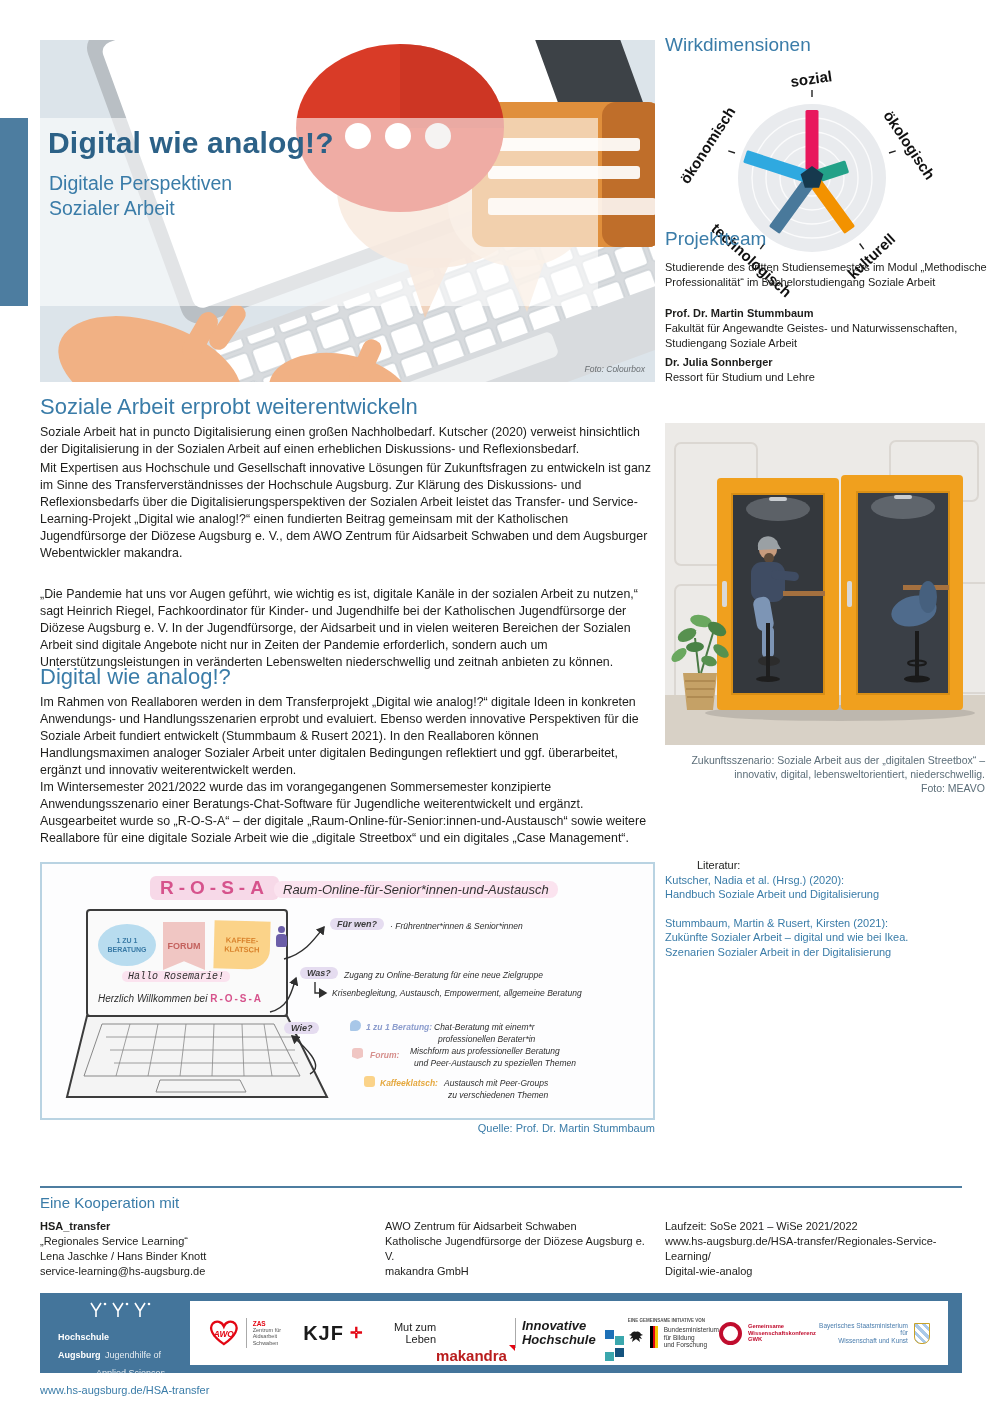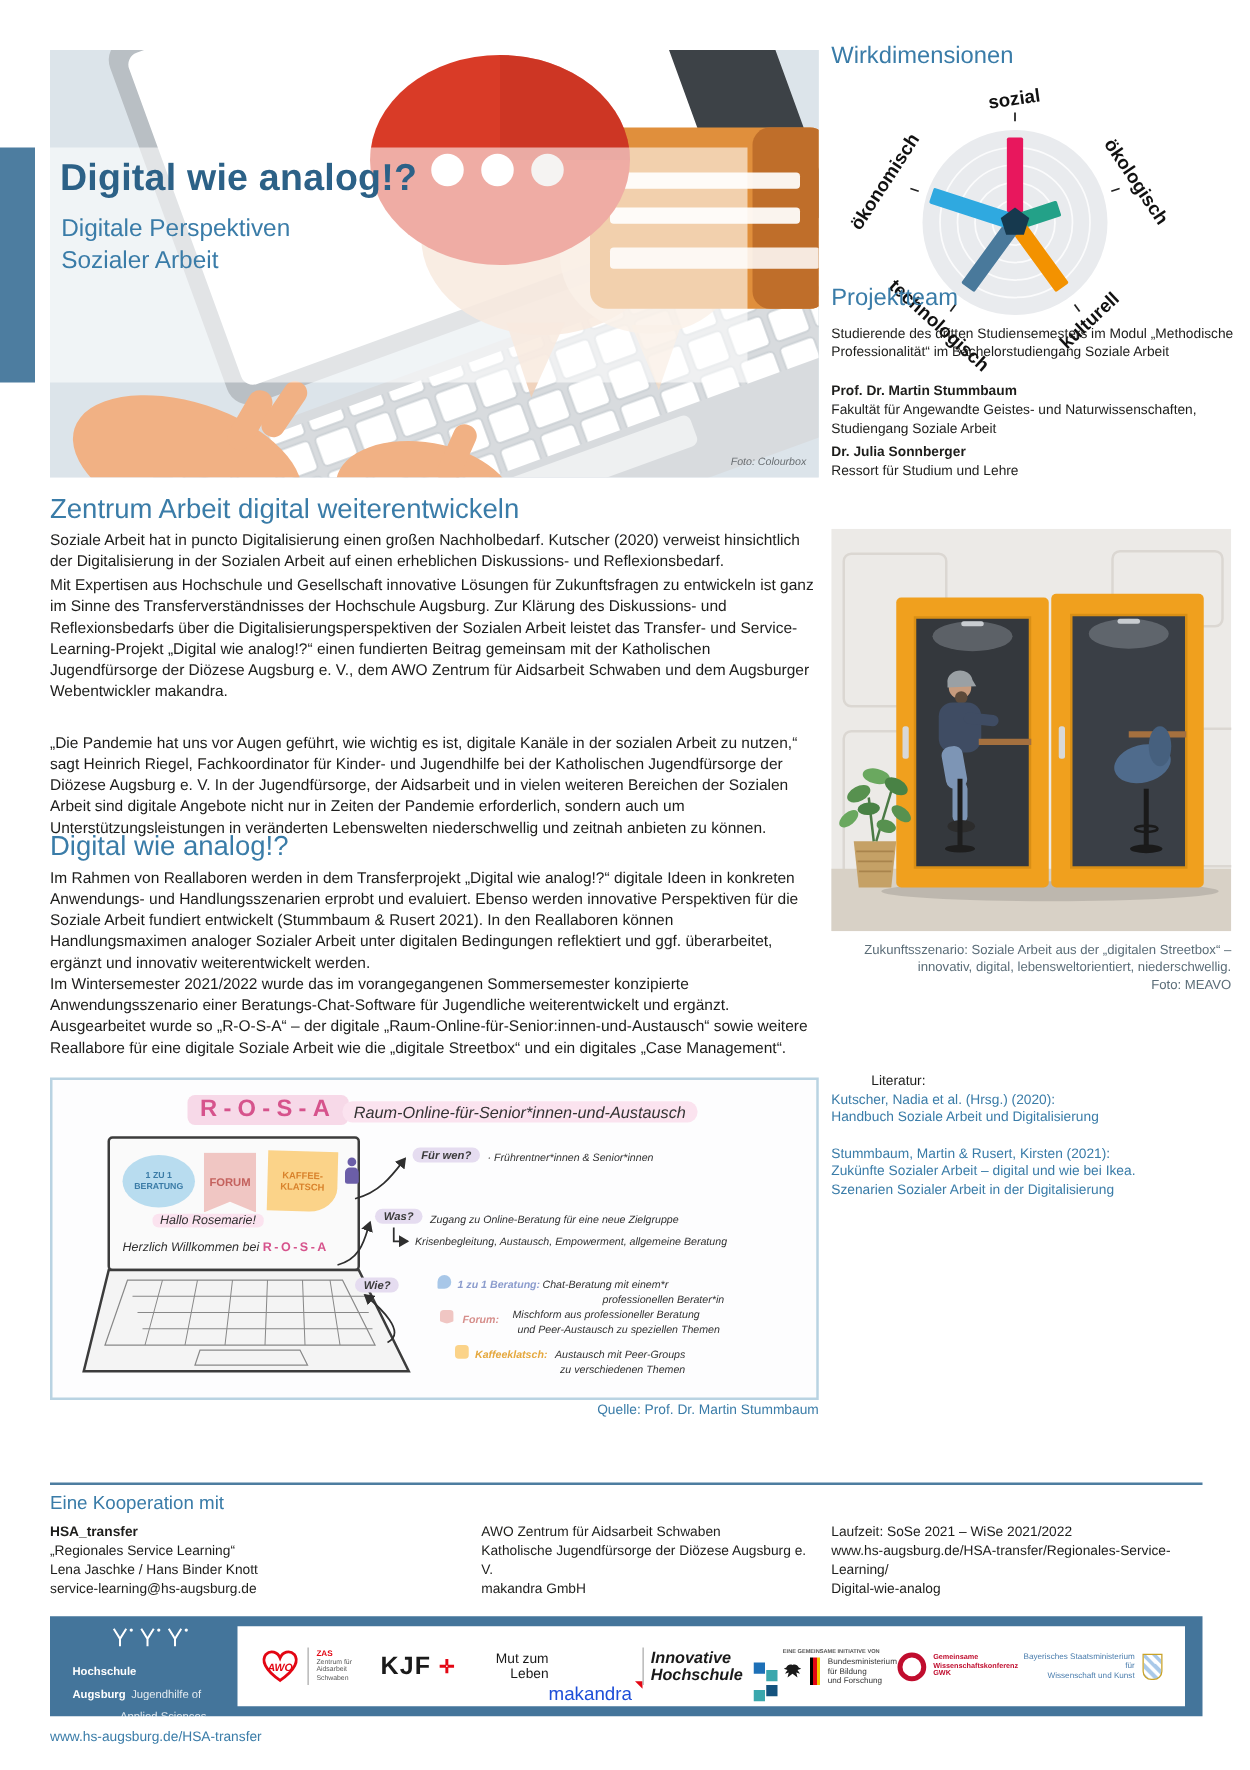--- a/index.html
+++ b/index.html
@@ -59,21 +59,21 @@
   .hsa-logo .t1{font-size:9px;font-weight:bold;line-height:11px;}
   .hsa-logo .t2{font-size:9px;font-weight:normal;opacity:.85;line-height:11px;}
   .white-strip{position:absolute;left:150px;top:8px;width:758px;height:64px;background:#fff;
     display:flex;align-items:center;justify-content:space-between;padding:0 18px;box-sizing:border-box;}
   .lg{display:flex;align-items:center;gap:6px;}
   .tiny{font-size:5.5px;line-height:6.5px;color:#555;}
   .vline{width:1px;height:30px;background:#aaa;}
   .kjf-name{font-size:20px;font-weight:bold;color:#1a1a1a;letter-spacing:1px;}
   .kjf-cross{color:#e30613;font-size:15px;font-weight:bold;}
   .kjf-tag{font-size:11px;color:#1a1a1a;text-align:right;}
-  .mak{font-size:15px;font-weight:normal;color:#1d4ed8;position:relative;padding-right:8px;margin-top:44px;}
+  .mak{font-size:15px;font-weight:bold;color:#b91c1c;position:relative;padding-right:8px;margin-top:44px;}
   .mak .corner{position:absolute;right:0;top:-2px;width:0;height:0;
     border-top:6px solid #e30613;border-left:6px solid transparent;}
   .ih-name{font-size:13px;font-weight:bold;font-style:italic;color:#1a1a1a;line-height:14px;}
   .sq{position:absolute;width:9px;height:9px;}
   .bmbf-txt{font-size:6.5px;line-height:7.5px;color:#333;}
   .stripes{width:8px;height:22px;background:linear-gradient(to right,#000 33%,#e30613 33%,#e30613 66%,#f5c400 66%);}
   .gwk-ring{width:15px;height:15px;border:4px solid #c00d2e;border-radius:50%;}
   .gwk-txt{font-size:5.8px;line-height:6.8px;color:#c00d2e;font-weight:bold;}
   .bav-txt{font-size:6.5px;line-height:7.5px;color:#4a7dad;text-align:right;}
   .bav-crest{width:15px;height:19px;border-radius:0 0 7px 7px;
@@ -172,21 +172,21 @@
   <div class="abs side-col" style="left:665px;top:260px;">Studierende des dritten Studiensemesters im Modul „Methodische Professionalität“ im Bachelorstudiengang Soziale Arbeit</div>
   <div class="abs side-col" style="left:665px;top:306px;">
     <div class="bold">Prof. Dr. Martin Stummbaum</div>
     <div>Fakultät für Angewandte Geistes- und Naturwissenschaften, Studiengang Soziale Arbeit</div>
   </div>
   <div class="abs side-col" style="left:665px;top:355px;">
     <div class="bold">Dr. Julia Sonnberger</div>
     <div>Ressort für Studium und Lehre</div>
   </div>
 
-  <div class="abs h-main" style="left:40px;top:394px;">Zentrum Arbeit digital weiterentwickeln</div>
+  <div class="abs h-main" style="left:40px;top:394px;">Soziale Arbeit erprobt weiterentwickeln</div>
   <div class="abs body-col" style="left:40px;top:424px;">Soziale Arbeit hat in puncto Digitalisierung einen großen Nachholbedarf. Kutscher (2020) verweist hinsichtlich der Digitalisierung in der Sozialen Arbeit auf einen erheblichen Diskussions- und Reflexionsbedarf.</div>
   <div class="abs body-col" style="left:40px;top:460px;">Mit Expertisen aus Hochschule und Gesellschaft innovative Lösungen für Zukunftsfragen zu entwickeln ist ganz im Sinne des Transferverständnisses der Hochschule Augsburg. Zur Klärung des Diskussions- und Reflexionsbedarfs über die Digitalisierungsperspektiven der Sozialen Arbeit leistet das Transfer- und Service-Learning-Projekt „Digital wie analog!?“ einen fundierten Beitrag gemeinsam mit der Katholischen Jugendfürsorge der Diözese Augsburg e. V., dem AWO Zentrum für Aidsarbeit Schwaben und dem Augsburger Webentwickler makandra.</div>
 
   <div class="abs body-col" style="left:40px;top:586px;">„Die Pandemie hat uns vor Augen geführt, wie wichtig es ist, digitale Kanäle in der sozialen Arbeit zu nutzen,“ sagt Heinrich Riegel, Fachkoordinator für Kinder- und Jugendhilfe bei der Katholischen Jugendfürsorge der Diözese Augsburg e. V. In der Jugendfürsorge, der Aidsarbeit und in vielen weiteren Bereichen der Sozialen Arbeit sind digitale Angebote nicht nur in Zeiten der Pandemie erforderlich, sondern auch um Unterstützungsleistungen in veränderten Lebenswelten niederschwellig und zeitnah anbieten zu können.</div>
 
   <div class="abs h-main" style="left:40px;top:664px;">Digital wie analog!?</div>
   <div class="abs body-col" style="left:40px;top:694px;">Im Rahmen von Reallaboren werden in dem Transferprojekt „Digital wie analog!?“ digitale Ideen in konkreten Anwendungs- und Handlungsszenarien erprobt und evaluiert. Ebenso werden innovative Perspektiven für die Soziale Arbeit fundiert entwickelt (Stummbaum &amp; Rusert 2021). In den Reallaboren können Handlungsmaximen analoger Sozialer Arbeit unter digitalen Bedingungen reflektiert und ggf. überarbeitet, ergänzt und innovativ weiterentwickelt werden.</div>
   <div class="abs body-col" style="left:40px;top:779px;">Im Wintersemester 2021/2022 wurde das im vorangegangenen Sommersemester konzipierte Anwendungsszenario einer Beratungs-Chat-Software für Jugendliche weiterentwickelt und ergänzt. Ausgearbeitet wurde so „R-O-S-A“ – der digitale „Raum-Online-für-Senior:innen-und-Austausch“ sowie weitere Reallabore für eine digitale Soziale Arbeit wie die „digitale Streetbox“ und ein digitales „Case Management“.</div>
 
   <svg class="abs" style="left:665px;top:423px;" width="320" height="322" viewBox="0 0 320 322">
@@ -287,37 +287,37 @@
     <div class="rosa-abbr">R-O-S-A</div>
     <div class="rosa-full">Raum-Online-für-Senior*innen-und-Austausch</div>
 
     <div class="scr-bubble">1 ZU 1 BERATUNG</div>
     <div class="scr-banner">FORUM</div>
     <div class="scr-sticky">KAFFEE-KLATSCH</div>
     <div class="person">
         <div class="hd"></div>
         <div class="bd"></div>
       </div>
-    <div class="abs hand hl-pink" style="left:80px;top:107px;font-size:10px;">Hallo Rosemarie!</div>
+    <div class="abs hand hl-pink" style="left:80px;top:107px;font-size:10px;font-family:Liberation Mono, monospace;">Hallo Rosemarie!</div>
     <div class="abs hand" style="left:56px;top:129px;font-size:10px;">
       <span>Herzlich Willkommen bei</span>
       <span style="color:#d6538c;font-weight:bold;letter-spacing:2px;font-style:normal;">R-O-S-A</span>
     </div>
 
     <div class="pill" style="left:288px;top:54px;text-align:right;">Für wen?</div>
     <div class="note hand" style="left:348px;top:57px;">· Frührentner*innen &amp; Senior*innen</div>
     <div class="pill" style="left:258px;top:103px;">Was?</div>
     <div class="note hand" style="left:302px;top:106px;">Zugang zu Online-Beratung für eine neue Zielgruppe</div>
     <div class="note hand" style="left:290px;top:124px;">Krisenbegleitung, Austausch, Empowerment, allgemeine Beratung</div>
     <div class="pill" style="left:242px;top:158px;">Wie?</div>
 
     <div class="wie-ic" style="left:308px;top:156px;background:#a8c7e8;border-radius:50% 50% 50% 10%;"></div>
     <div class="note hand wie-lab" style="left:324px;top:158px;color:#8b9ccd;">1 zu 1 Beratung:</div>
     <div class="note hand" style="left:392px;top:158px;">Chat-Beratung mit einem*r</div>
-    <div class="note hand" style="left:396px;top:170px;margin-left:44px;">professionellen Berater*in</div>
+    <div class="note hand" style="left:396px;top:170px;">professionellen Berater*in</div>
     <div class="wie-ic" style="left:310px;top:184px;background:#f0c6c3;clip-path:polygon(0 0,100% 0,100% 82%,50% 100%,0 82%);"></div>
     <div class="note hand wie-lab" style="left:328px;top:186px;color:#d68f8c;">Forum:</div>
     <div class="note hand" style="left:368px;top:182px;">Mischform aus professioneller Beratung</div>
     <div class="note hand" style="left:372px;top:194px;text-align:right;">und Peer-Austausch zu speziellen Themen</div>
     <div class="wie-ic" style="left:322px;top:212px;background:#fbd389;"></div>
     <div class="note hand wie-lab" style="left:338px;top:214px;color:#e5a83e;">Kaffeeklatsch:</div>
     <div class="note hand" style="left:402px;top:214px;">Austausch mit Peer-Groups</div>
     <div class="note hand" style="left:406px;top:226px;">zu verschiedenen Themen</div>
   </div>
   <div class="abs rosa-src">Quelle: Prof. Dr. Martin Stummbaum</div>

